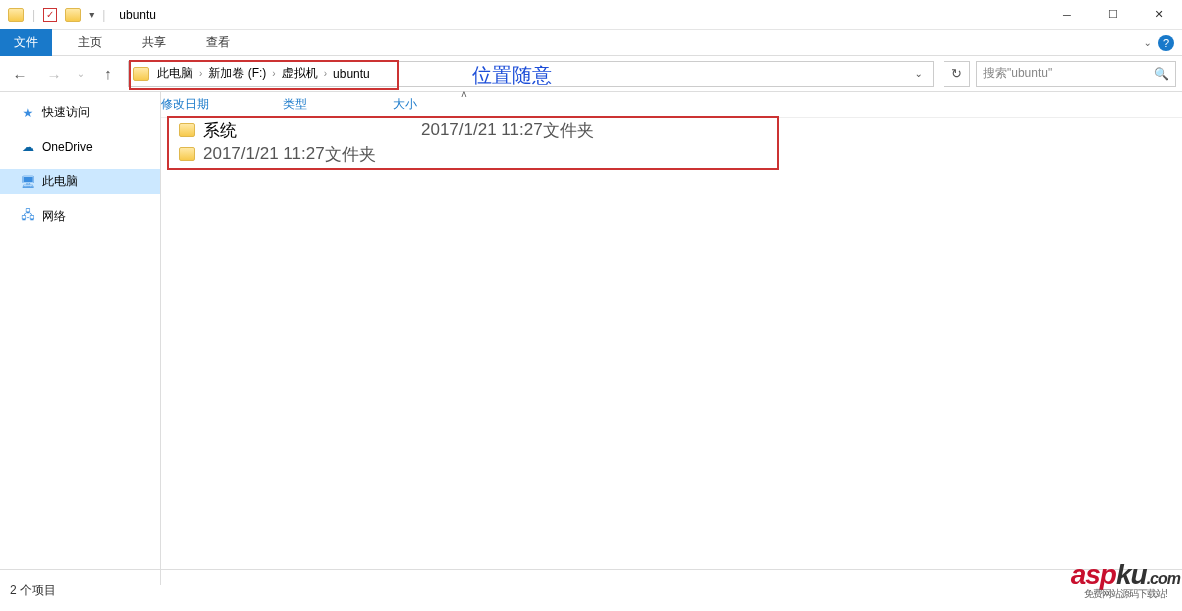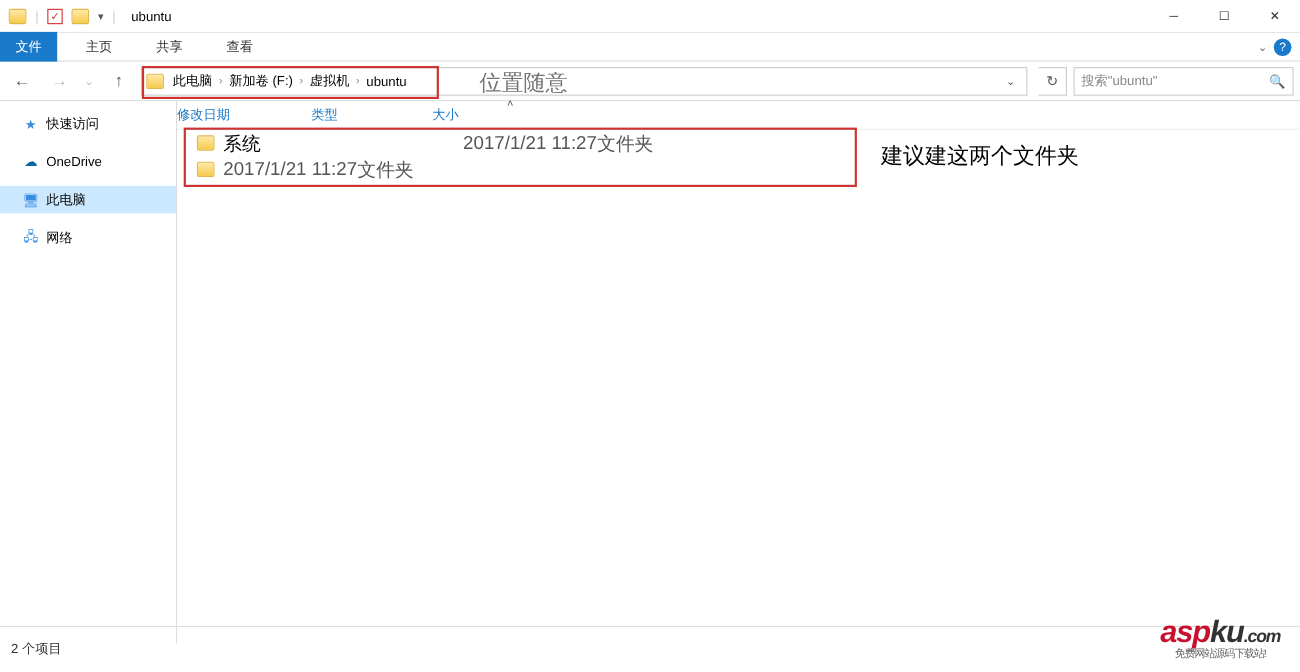--- a/index.html
+++ b/index.html
@@ -23,21 +23,21 @@
 .nav-btn { width: 28px; height: 26px; display: flex; align-items: center; justify-content: center; color: #555; font-size: 15px; cursor: pointer; }
 .nav-btn.disabled { color: #bbb; }
 .breadcrumb-wrap { flex: 1; height: 26px; border: 1px solid #ccc; display: flex; align-items: center; padding: 0 4px; position: relative; margin-right: 4px; }
 .breadcrumb-wrap .folder-ico { width: 16px; height: 14px; background: linear-gradient(#ffe9a6,#f7ca4d); border: 1px solid #e0b84d; border-radius: 2px; margin-right: 6px; }
 .breadcrumb { display: flex; align-items: center; font-size: 12px; }
 .breadcrumb span { color: #000; padding: 0 2px; }
 .breadcrumb .sep { color: #888; padding: 0 4px; font-size: 10px; }
 .address-highlight { position: absolute; left: 0; top: -2px; height: 30px; width: 270px; border: 2px solid #c33; pointer-events: none; }
 .bc-drop { margin-left: auto; color: #555; font-size: 10px; padding: 0 6px; }
 .refresh-btn { width: 26px; height: 26px; border: 1px solid #ccc; border-left: none; display: flex; align-items: center; justify-content: center; color: #555; font-size: 13px; }
-.annot-pos { position: absolute; left: 436px; top: 62px; font-size: 20px; color: #737373; font-family: Liberation Serif, serif; }
+.annot-pos { position: absolute; left: 472px; top: 62px; font-size: 20px; color: #1d4ed8; font-family: Liberation Serif, serif; }
 .search { width: 200px; height: 26px; border: 1px solid #ccc; display: flex; align-items: center; padding: 0 6px; color: #888; font-size: 12px; }
 .search .mag { margin-left: auto; color: #555; }
 
 .body-area { display: flex; height: 493px; }
 .sidebar { width: 161px; border-right: 1px solid #ddd; padding-top: 8px; font-size: 12px; }
 .side-item { display: flex; align-items: center; gap: 6px; padding: 4px 8px 4px 20px; cursor: pointer; }
 .side-item.selected { background: #cce8ff; }
 .side-ico { width: 16px; height: 16px; display: flex; align-items: center; justify-content: center; }
 .side-gap { height: 10px; }
 
@@ -54,21 +54,21 @@
 .file-row { display: flex; align-items: center; height: 24px; font-size: 17px; color: #000; }
 .file-row .folder-ico { width: 16px; height: 14px; background: linear-gradient(#ffe9a6,#f7ca4d); border: 1px solid #e0b84d; border-radius: 2px; margin: 0 8px 0 18px; }
 .file-row .name { width: 218px; }
 .file-row .date { width: 122px; color: #555; }
 .file-row .type { width: 110px; color: #555; }
 
 .annot-suggest { position: absolute; left: 640px; top: 36px; font-size: 20px; color: #000; font-family: SimSun, serif; }
 
 .statusbar { position: absolute; bottom: 0; left: 0; right: 0; height: 42px; border-top: 1px solid #ddd; display: flex; align-items: center; padding: 0 10px; font-size: 12px; color: #333; }
 
-.watermark { position: absolute; right: 18px; bottom: 10px; font-size: 28px; font-family: Arial; font-style: italic; font-weight: bold; letter-spacing: -1px; }
+.watermark { position: absolute; right: 2px; bottom: 10px; font-size: 28px; font-family: Arial; font-style: italic; font-weight: bold; letter-spacing: -1px; }
 .watermark .asp { color: #c8102e; }
 .watermark .ku { color: #333; }
 .watermark .sub { font-size: 10px; color: #666; font-weight: normal; font-style: normal; display: block; text-align: center; margin-top: -4px; }
 </style>
 </head>
 <body>
 
 <div class="titlebar">
   <div class="qat">
     <div class="folder-ico"></div>
@@ -159,21 +159,20 @@
         <span class="name">系统</span>
         <span class="date">2017/1/21 11:27</span>
         <span class="type">文件夹</span>
       </div>
       <div class="file-row">
         <div class="folder-ico"></div>
         <span class="date">2017/1/21 11:27</span>
         <span class="type">文件夹</span>
       </div>
     </div>
-    <div class="annot-suggest">建议建这两个文件夹</div>
   </div>
 </div>
 
 <div class="statusbar">
   <span>2 个项目</span>
 </div>
 
 <div class="watermark">
   <span class="asp">asp</span><span class="ku">ku</span><span class="ku" style="font-size:16px;">.com</span>
   <span class="sub">免费网站源码下载站!</span>

